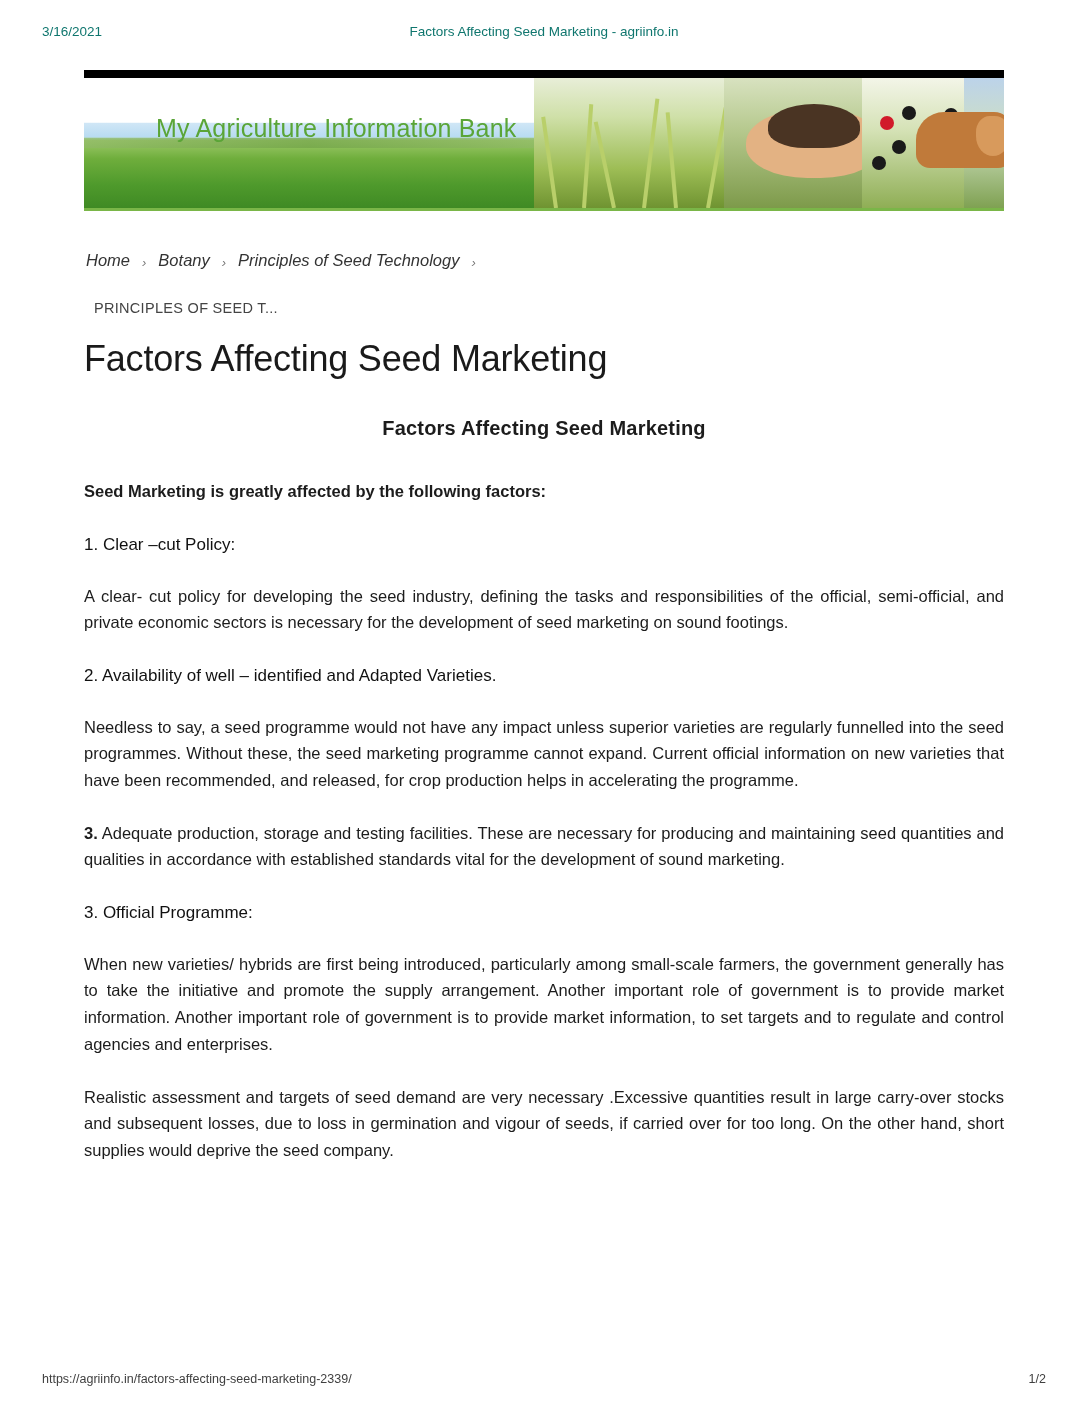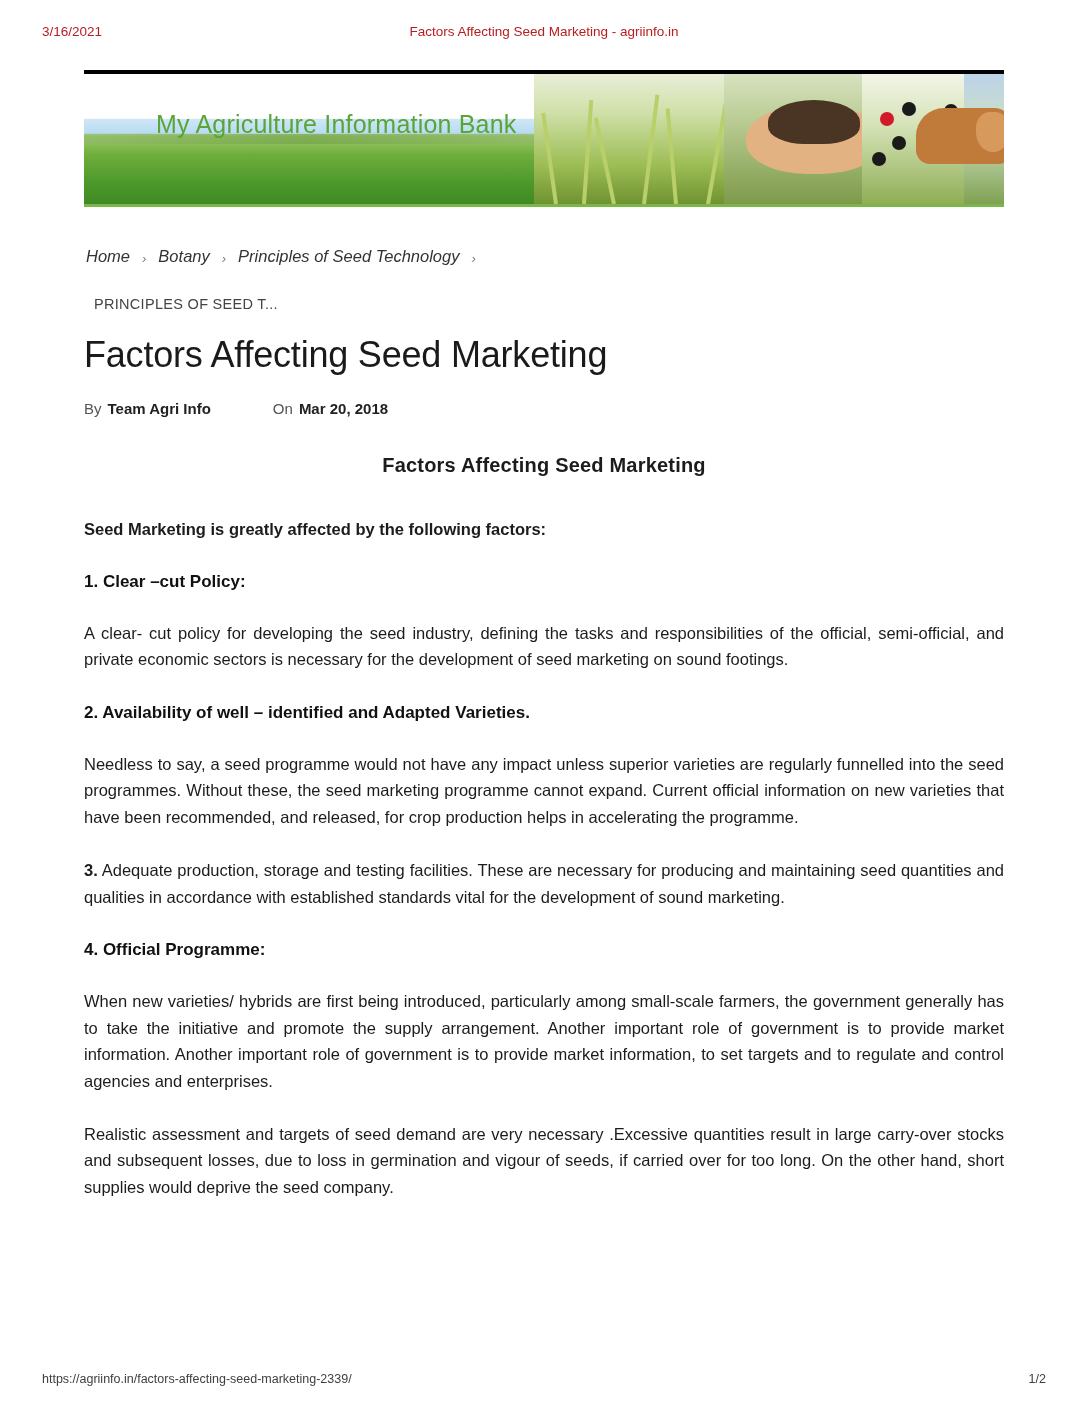--- a/index.html
+++ b/index.html
@@ -17,21 +17,21 @@
   }
 
   
   .print-header {
     position: absolute;
     top: 24px;
     left: 0;
     width: 100%;
     height: 16px;
     font-size: 13.5px;
-    color: #b91c1c;
+    color: #0f766e;
   }
   .print-header .ph-date {
     position: absolute;
     left: 42px;
     top: 0;
   }
   .print-header .ph-title {
     position: absolute;
     left: 0;
     top: 0;
@@ -64,21 +64,21 @@
     left: 84px;
     top: 70px;
     width: 920px;
   }
 
   
   .banner {
     position: relative;
     width: 920px;
     height: 130px;
-    border-top: 4px solid #000000;
+    border-top: 8px solid #000000;
     border-bottom: 3px solid #7ab648;
     overflow: hidden;
     background: #ffffff;
   }
   .banner-left {
     position: absolute;
     left: 0; top: 0;
     width: 450px; height: 100%;
     background:
       linear-gradient(to bottom,
@@ -244,21 +244,21 @@
   .article p {
     margin: 0 0 26px 0;
     text-align: justify;
   }
   .article p.lead {
     text-align: left;
     font-weight: bold;
   }
   .article h3 {
     font-size: 17px;
-    font-weight: bold;
+    font-weight: normal;
     margin: 0 0 24px 0;
     color: #111111;
   }
   .article p .num-bold {
     font-weight: bold;
   }
 </style>
 </head>
 <body>
 
@@ -306,43 +306,35 @@
     <a class="crumb" href="#">Botany</a>
     <span class="sep">›</span>
     <a class="crumb" href="#">Principles of Seed Technology</a>
     <span class="sep">›</span>
   </nav>
 
   <div class="category-tab">PRINCIPLES OF SEED T...</div>
 
   <h1 class="post-title">Factors Affecting Seed Marketing</h1>
 
-  <div class="post-meta">
-    <span class="lbl">By</span>
-    <span class="val">Team Agri Info</span>
-    <span class="on-group">
-      <span class="lbl">On</span>
-      <span class="val">Mar 20, 2018</span>
-    </span>
-  </div>
 
   <article class="article">
     <h2 class="center">Factors Affecting Seed Marketing</h2>
 
     <p class="lead">Seed Marketing is greatly affected by the following factors:</p>
 
     <h3>1. Clear –cut Policy:</h3>
     <p>A clear- cut policy for developing the seed industry, defining the tasks and responsibilities of the official, semi-official, and private economic sectors is necessary for the development of seed marketing on sound footings.</p>
 
     <h3>2. Availability of well – identified and Adapted Varieties.</h3>
     <p>Needless to say, a seed programme would not have any impact unless superior varieties are regularly funnelled into the seed programmes. Without these, the seed marketing programme cannot expand. Current official information on new varieties that have been recommended, and released, for crop production helps in accelerating the programme.</p>
 
     <p><span class="num-bold">3.</span> <span>Adequate production, storage and testing facilities. These are necessary for producing and maintaining seed quantities and qualities in accordance with established standards vital for the development of sound marketing.</span></p>
 
-    <h3>4. Official Programme:</h3>
+    <h3>3. Official Programme:</h3>
     <p>When new varieties/ hybrids are first being introduced, particularly among small-scale farmers, the government generally has to take the initiative and promote the supply arrangement. Another important role of government is to provide market information. Another important role of government is to provide market information, to set targets and to regulate and control agencies and enterprises.</p>
 
     <p>Realistic assessment and targets of seed demand are very necessary .Excessive quantities result in large carry-over stocks and subsequent losses, due to loss in germination and vigour of seeds, if carried over for too long. On the other hand, short supplies would deprive the seed company.</p>
   </article>
 
 </div>
 
 <div class="print-footer">
   <span class="pf-url">https://agriinfo.in/factors-affecting-seed-marketing-2339/</span>
   <span class="pf-page">1/2</span>

